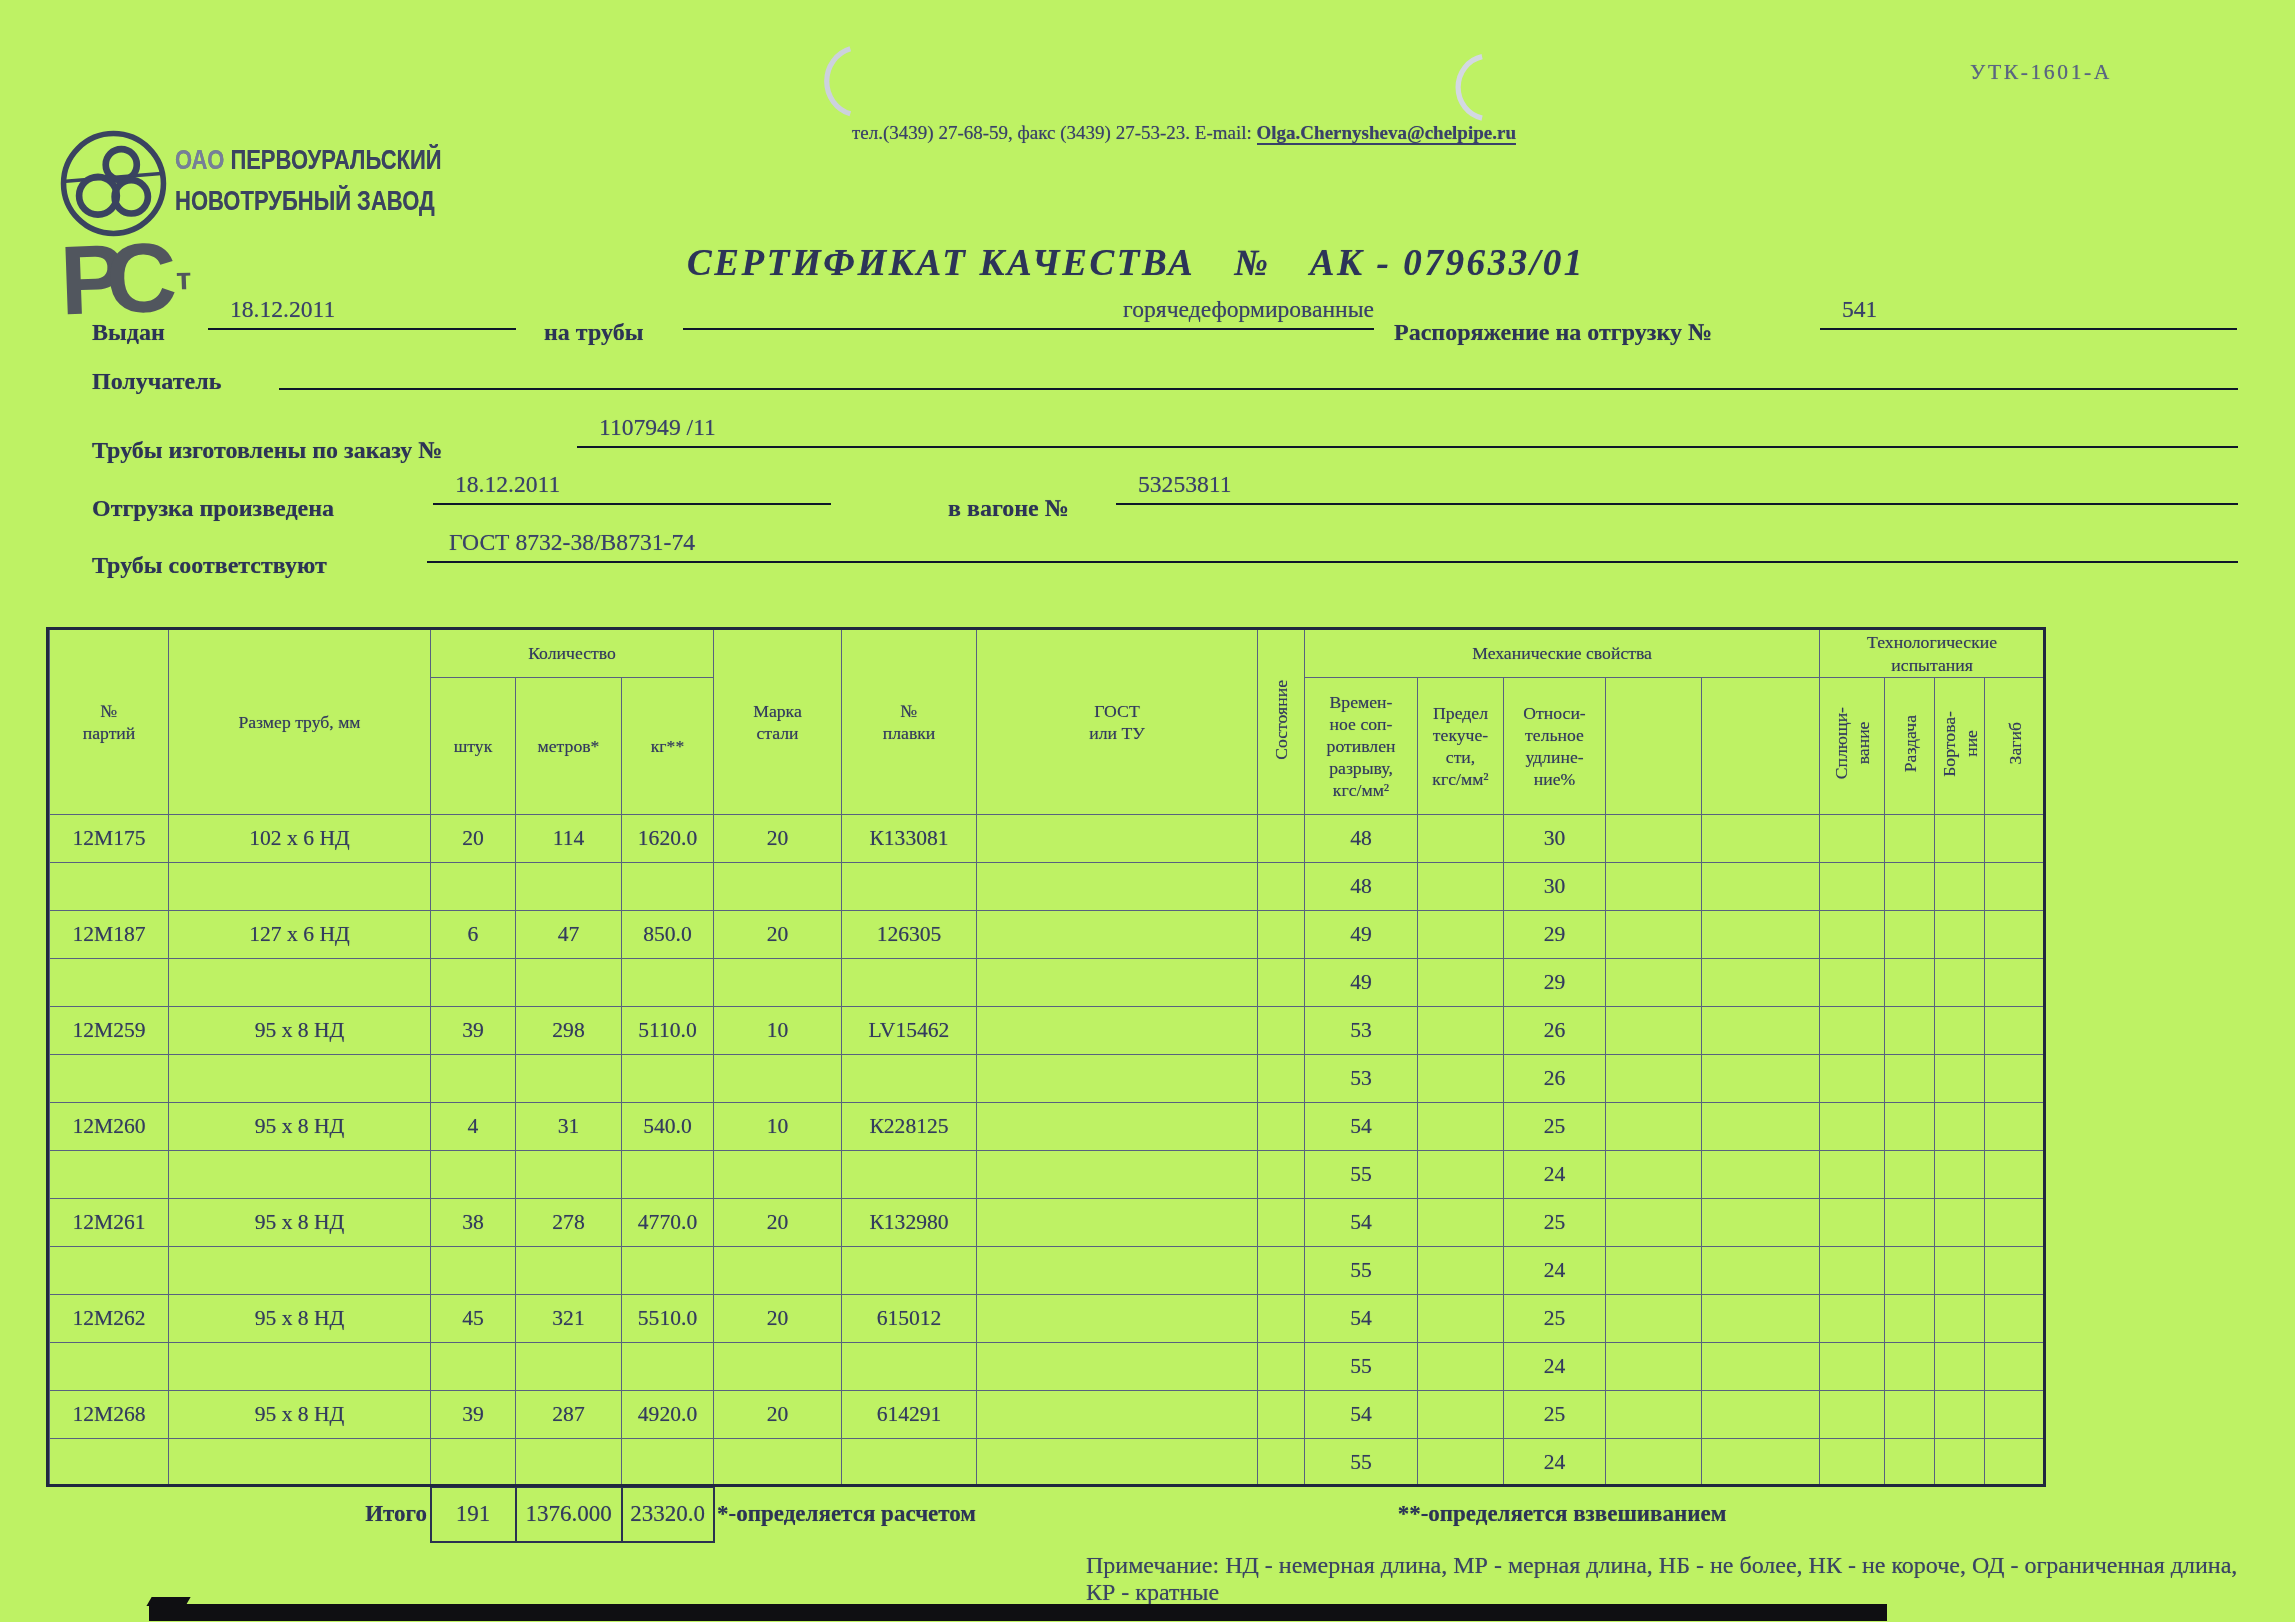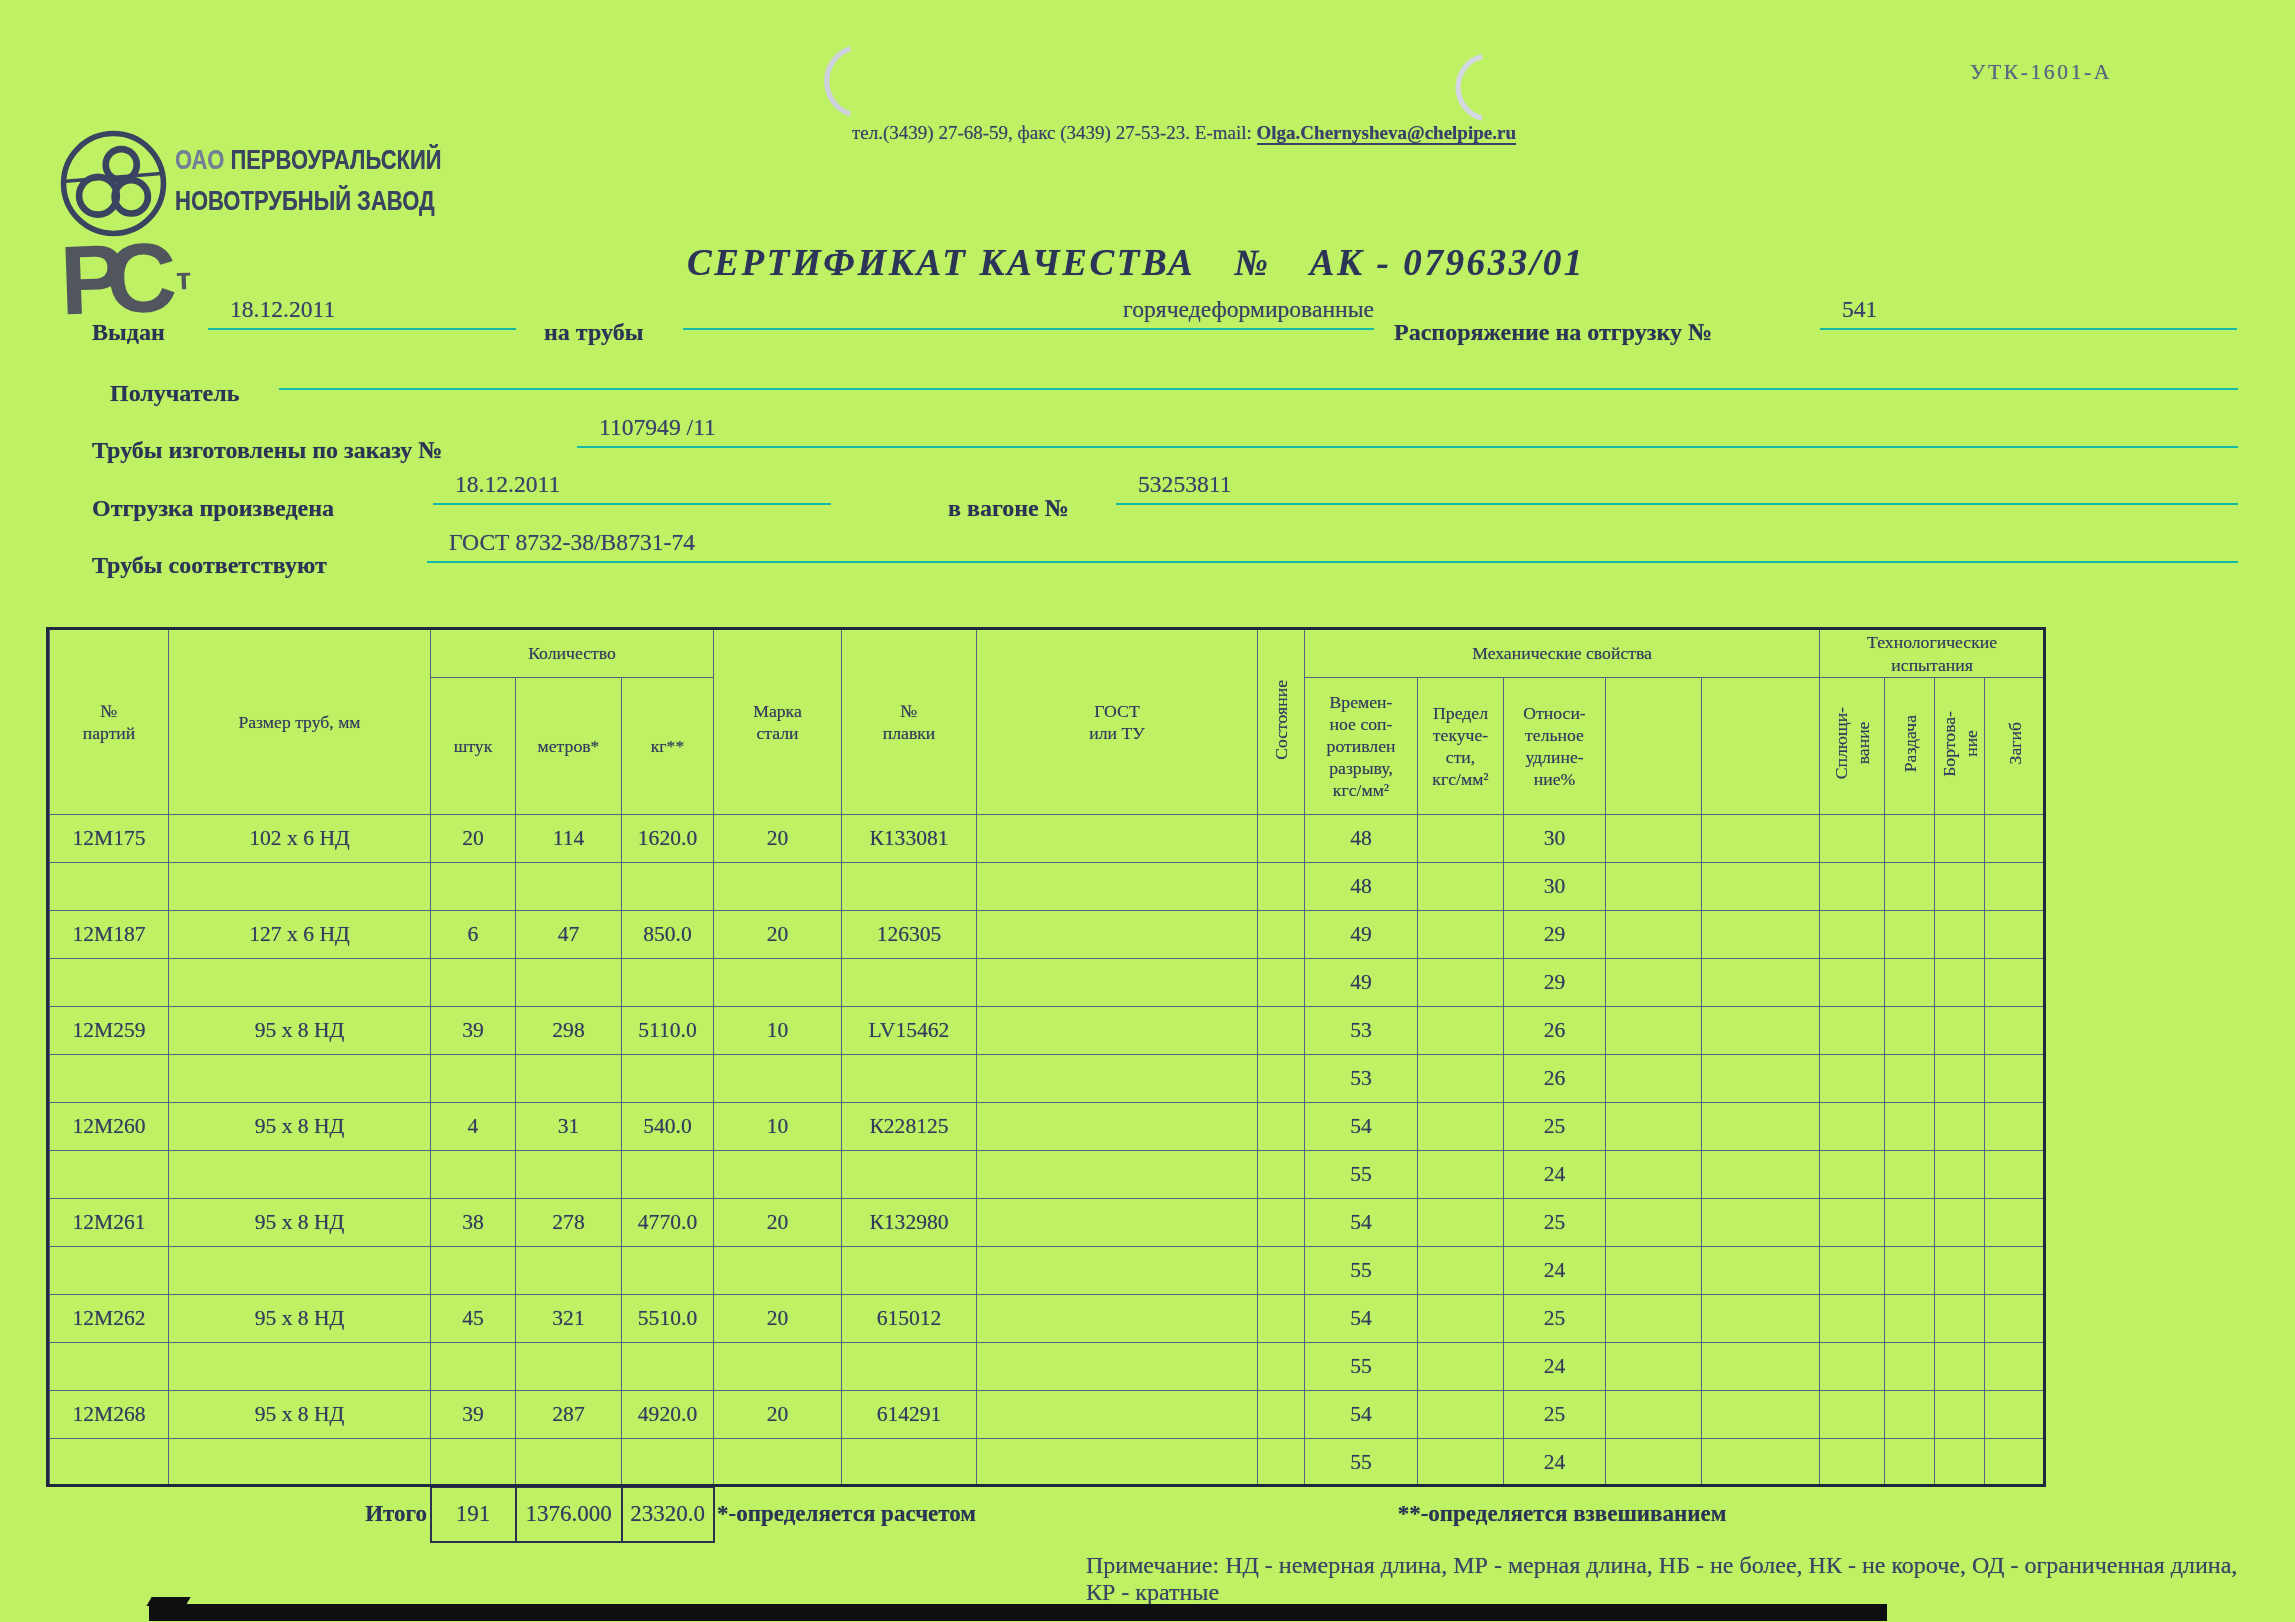--- a/index.html
+++ b/index.html
@@ -33,21 +33,21 @@
            line-height:1.52;color:#39416a;}
   .address .email{border-bottom:2px solid #39416a;font-weight:bold;}
 
   
   .title-row{position:absolute;top:241px;left:687px;width:1178px;display:flex;gap:39px;align-items:baseline;}
   .title-row .t1,.title-row .t2,.title-row .t3{font-style:italic;font-weight:bold;font-size:37px;letter-spacing:2.6px;color:#2c3458;}
 
   
   .fline{position:absolute;font-size:24px;white-space:nowrap;}
   .fl-label{font-weight:bold;color:#2c3456;}
-  .seg{position:absolute;border-bottom:2px solid #14b8a6;height:34px;font-size:23.6px;color:#39416a;padding-left:22px;}
+  .seg{position:absolute;border-bottom:2px solid #0f172a;height:34px;font-size:23.6px;color:#39416a;padding-left:22px;}
 
   
   .cert-table{position:absolute;top:629px;left:49px;width:1994px;border-collapse:collapse;table-layout:fixed;}
   .cert-table th,.cert-table td{border:1.3px solid #58627f;padding:0 2.6px;overflow:hidden;}
   .cert-table thead th{font-weight:normal;font-size:17.7px;line-height:1.25;color:#333b5e;text-align:center;white-space:pre-line;vertical-align:middle;}
   .cert-table tr.h1{height:48px;}
   .cert-table tr.h2{height:137px;}
   .cert-table tbody td{height:48px;font-size:21.6px;text-align:center;vertical-align:middle;color:#333b5e;}
   .cert-table tbody tr.line2 td{border-top-color:#8a93ab;}
   .vert{writing-mode:vertical-rl;transform:rotate(180deg);margin:0 auto;display:inline-block;}
@@ -109,21 +109,21 @@
   <div class="seg ink" style="top:296px;left:208px;width:308px;">18.12.2011</div>
   <div class="fline ink" style="top:319px;left:544px;">
     <span class="fl-label">на трубы</span>
   </div>
   <div class="seg ink" style="top:296px;left:683px;width:691px;text-align:right;">горячедеформированные</div>
   <div class="fline ink" style="top:319px;left:1394px;">
     <span class="fl-label">Распоряжение на отгрузку №</span>
   </div>
   <div class="seg ink" style="top:296px;left:1820px;width:417px;">541</div>
 
-  <div class="fline ink" style="top:380px;left:92px;margin-left:18px;">
+  <div class="fline ink" style="top:368px;left:92px;">
     <span class="fl-label">Получатель</span>
   </div>
   <div class="seg ink" style="top:356px;left:279px;width:1959px;"></div>
 
   <div class="fline ink" style="top:437px;left:92px;">
     <span class="fl-label">Трубы изготовлены по заказу №</span>
   </div>
   <div class="seg ink" style="top:414px;left:577px;width:1661px;">1107949  /11</div>
 
   <div class="fline ink" style="top:495px;left:92px;">

